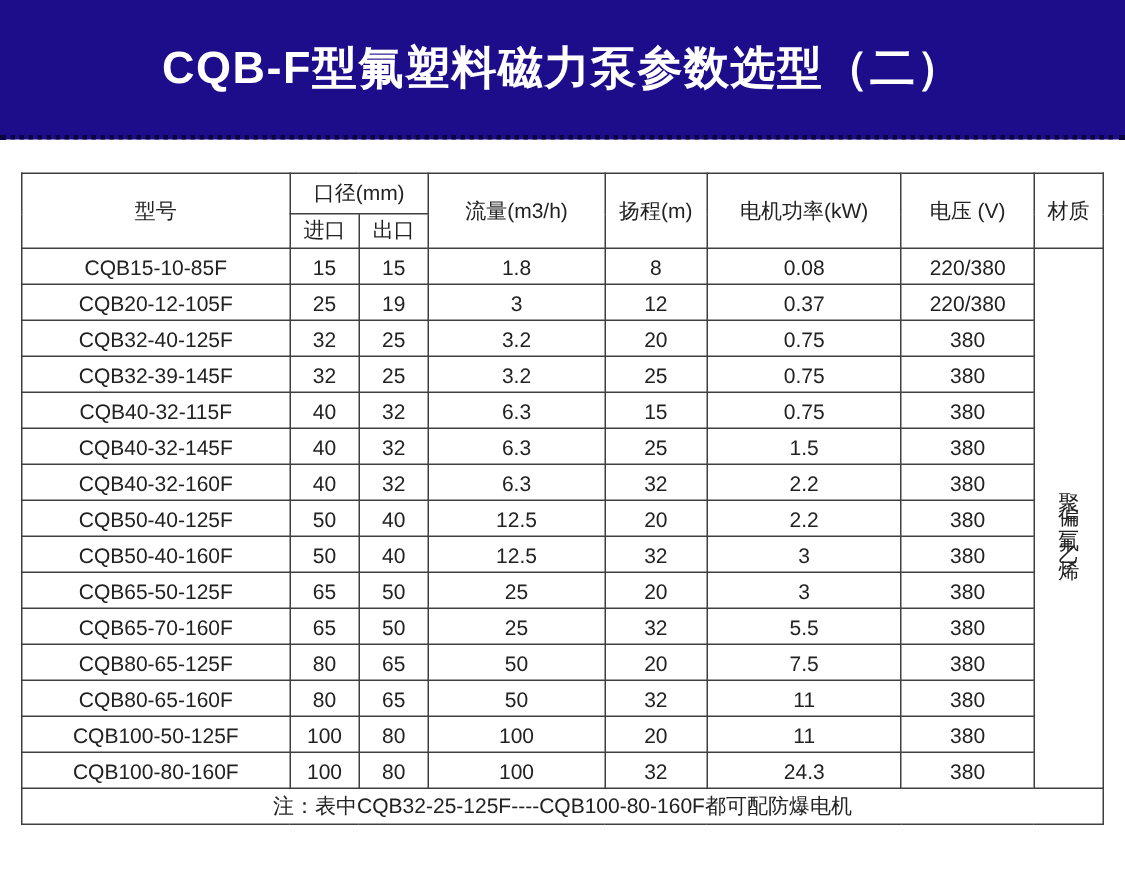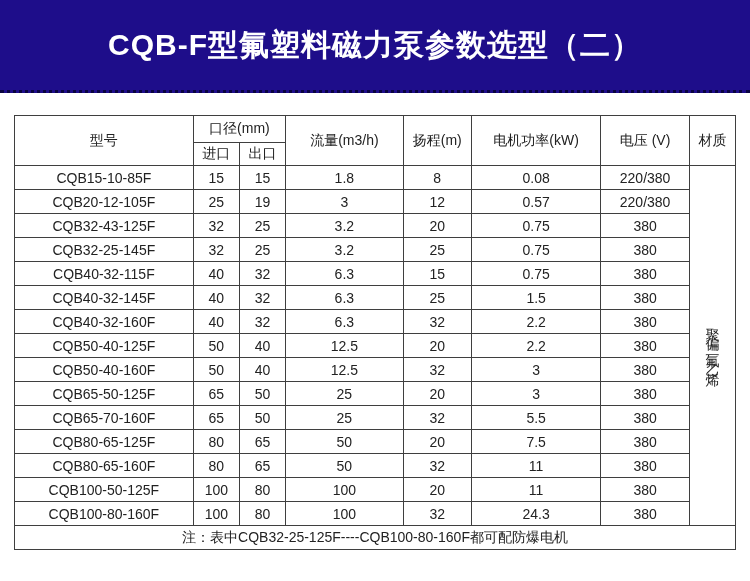--- a/index.html
+++ b/index.html
@@ -113,34 +113,34 @@
         <td class="material-cell" rowspan="15">
           <span class="material-text">聚偏二氟乙烯</span>
         </td>
       </tr>
       <tr class="data-row">
         <td>CQB20-12-105F</td>
         <td>25</td>
         <td>19</td>
         <td>3</td>
         <td>12</td>
-        <td>0.57</td>
+        <td>0.37</td>
         <td>220/380</td>
       </tr>
       <tr class="data-row">
-        <td>CQB32-43-125F</td>
+        <td>CQB32-40-125F</td>
         <td>32</td>
         <td>25</td>
         <td>3.2</td>
         <td>20</td>
         <td>0.75</td>
         <td>380</td>
       </tr>
       <tr class="data-row">
-        <td>CQB32-25-145F</td>
+        <td>CQB32-39-145F</td>
         <td>32</td>
         <td>25</td>
         <td>3.2</td>
         <td>25</td>
         <td>0.75</td>
         <td>380</td>
       </tr>
       <tr class="data-row">
         <td>CQB40-32-115F</td>
         <td>40</td>

